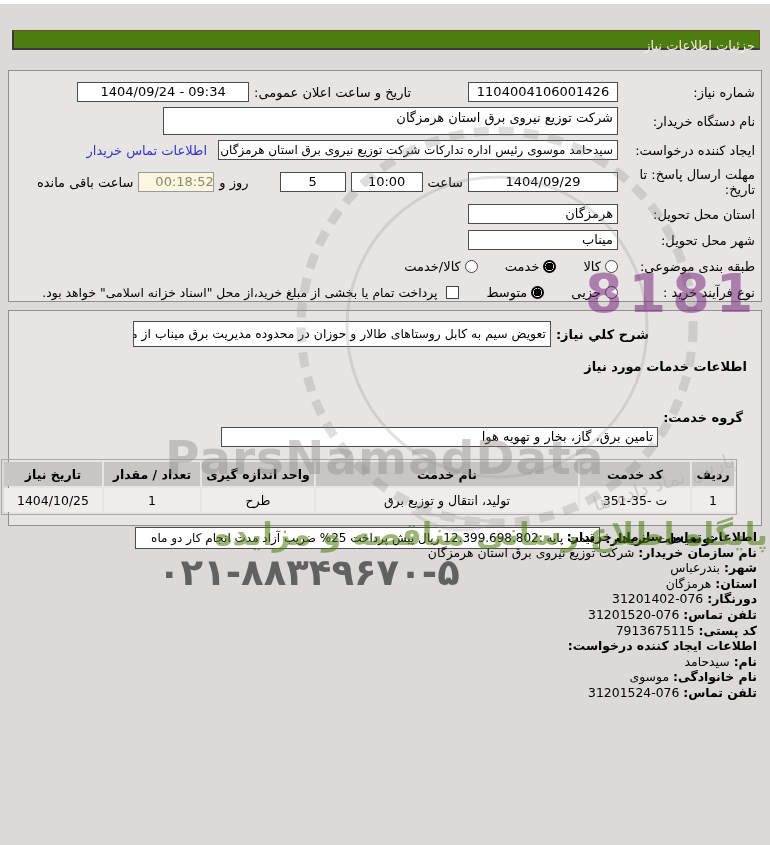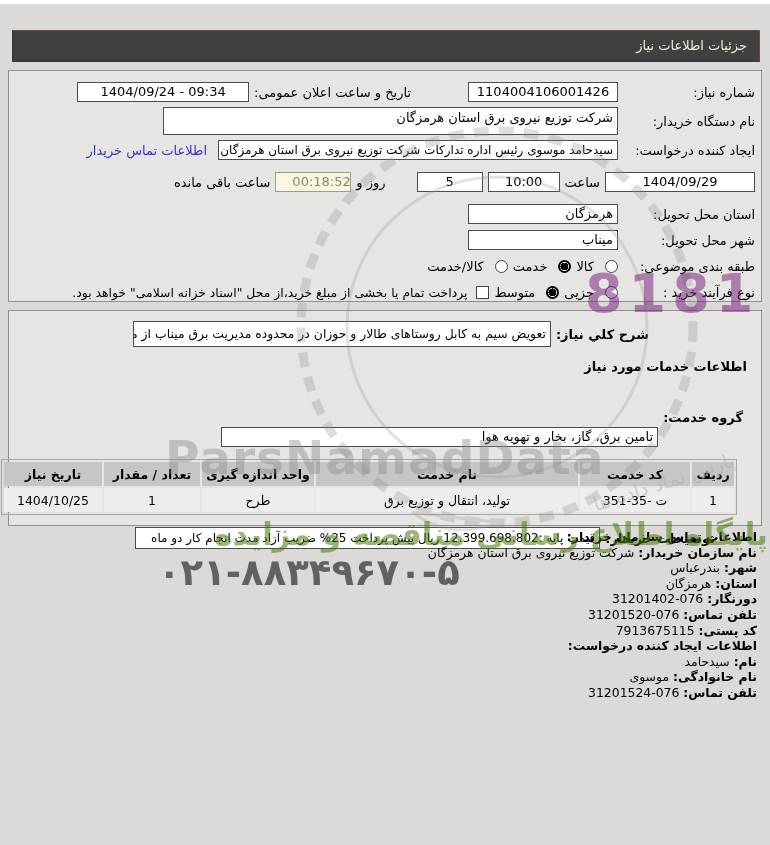--- a/index.html
+++ b/index.html
@@ -5,25 +5,25 @@
   html,body{margin:0;padding:0;}
   body{
     width:770px;height:845px;position:relative;overflow:hidden;
     background:#dbdad8;
     font-family:"DejaVu Sans","Liberation Sans",sans-serif;
     font-size:13px;color:#000;direction:rtl;
   }
   .top-strip{position:absolute;top:0;left:0;right:0;height:4px;background:#ffffff;}
   
   .titlebar{
-    position:absolute;top:30px;right:10px;left:12px;height:32px;
-    background:#404040;border:1px solid #6b5226;
+    position:absolute;top:30px;right:10px;left:12px;height:20px;
+    background:#4d7c0f;border:1px solid #6b5226;
     border-bottom:2px solid #3a3a3a;border-left:2px solid #3a3a3a;
     box-sizing:border-box;color:#f2ecda;font-size:13px;line-height:29px;
-    padding-right:12px;
+    padding-right:4px;
   }
   
   .panel{
     position:absolute;right:8px;left:8px;background:#e7e5e3;
     border:1px solid #8f8f8f;box-sizing:border-box;z-index:1;
   }
   .panel1{top:70px;height:232px;}
   .panel2{top:310px;height:216px;}
   .row{display:flex;align-items:center;margin:4px 6px 0 4px;min-height:22px;gap:5px;}
   .row:first-child{margin-top:10px;}
@@ -37,21 +37,21 @@
   .ltr{direction:ltr;unicode-bidi:isolate;}
   .w150{width:150px;} .w172{width:172px;} .w455{width:455px;} .w400{width:400px;font-size:12px;}
   .w72{width:72px;} .w66{width:66px;} .w76{width:76px;padding-left:16px;} .w437{width:437px;margin-top:40px;} .w418{width:418px;}
   .w465{width:465px;font-size:12px;}
   .tall{height:28px;line-height:15px;padding-top:2px;}
   .gapL{margin-left:26px;}
   .gap55{margin-right:52px;}
   .countdown{background:#faf6df;color:#8a8a66;border:1px solid #9a9a9a;}
   .link{color:#3333cc;cursor:pointer;margin-right:6px;white-space:nowrap;}
   
-  .opt{display:inline-flex;align-items:center;gap:11px;}
+  .opt{display:inline-flex;align-items:center;gap:4px;margin-left:22px;}
   .radio{width:13px;height:13px;border-radius:50%;border:1px solid #444;background:#fff;
          box-sizing:border-box;display:inline-block;flex:0 0 auto;}
   .radio.sel{border:2px solid #000;background:radial-gradient(circle at 50% 50%, #000 0 4px, #fff 4px);}
   .checkbox{width:13px;height:13px;border:1px solid #444;background:#fff;box-sizing:border-box;
             display:inline-block;flex:0 0 auto;margin-left:4px;}
   .wrapline{font-size:12.4px;white-space:nowrap;}
   
   .sec-header{font-weight:bold;margin:12px 14px 0 0;}
   .ind115{margin-right:112px;}
   .ind20{margin-right:18px;}
@@ -101,20 +101,21 @@
     <div class="vbox w455 tall">شرکت توزیع نیروی برق استان هرمزگان</div>
   </div>
 
   <div class="row">
     <span class="lbl">ایجاد کننده درخواست:</span>
     <div class="vbox w400">سیدحامد موسوی رئیس اداره تدارکات شرکت توزیع نیروی برق استان هرمزگان</div>
     <span class="link">اطلاعات تماس خریدار</span>
   </div>
 
   <div class="row" style="min-height:34px;">
+    <span class="lbl">مهلت ارسال پاسخ: تا تاریخ:</span>
     <div class="vbox w150 center ltr">1404/09/29</div>
     <span>ساعت</span>
     <div class="vbox w72 center ltr">10:00</div>
     <div class="vbox w66 center gapL">5</div>
     <span>روز و</span>
     <div class="vbox w76 center ltr countdown">00:18:52</div>
     <span>ساعت باقی مانده</span>
   </div>
 
   <div class="row">

